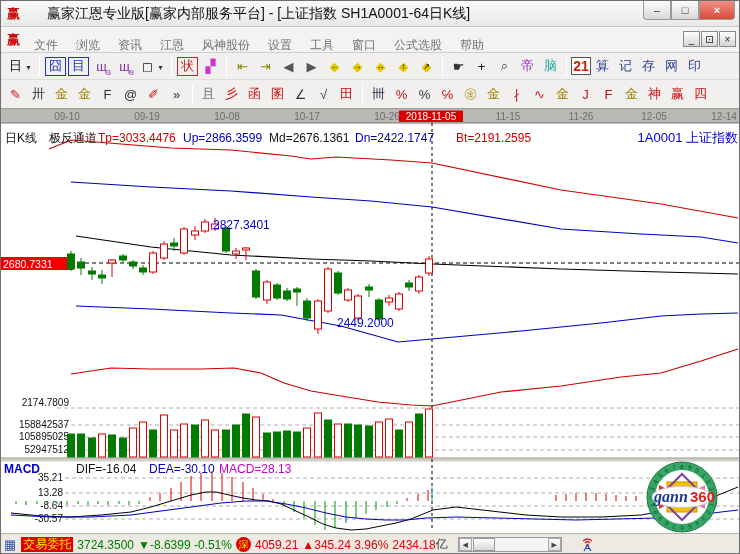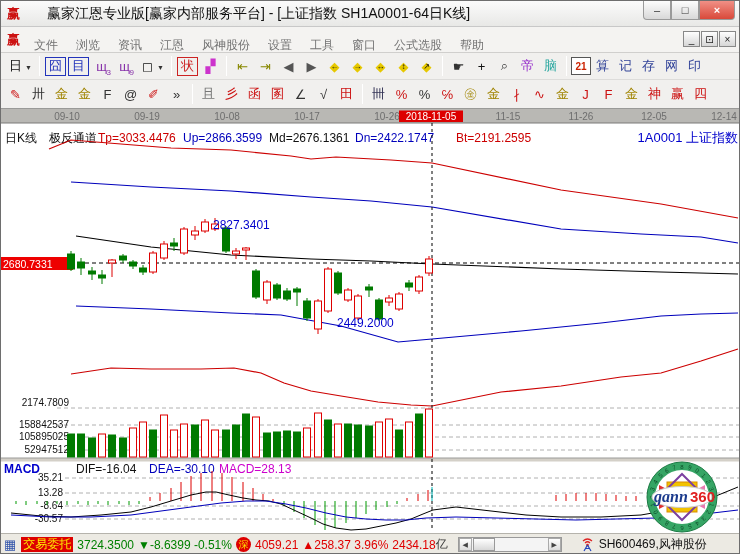--- a/index.html
+++ b/index.html
@@ -31,21 +31,21 @@
   .toolbar{position:absolute;left:0;width:740px;background:#f1f0ee;display:flex;
     align-items:center;padding:0 3px;}
   #tb1{top:52px;height:27px;border-bottom:1px solid #dddcda;}
   #tb2{top:79px;height:29px;border-bottom:1px solid #9a9a98;}
   .tbtn{width:23px;height:21px;display:flex;align-items:center;justify-content:center;
     font-size:13px;position:relative;cursor:default;border:1px solid transparent;}
   .tbtn.boxed{border:1px solid currentColor;height:19px;width:21px;margin:0 1px;}
   .tbtn .sub{position:absolute;right:1px;bottom:-1px;font-size:8px;}
   .tbtn .ov{position:absolute;font-size:8px;color:#111;left:50%;top:50%;transform:translate(-50%,-50%);}
   .tbtn .dd{position:absolute;right:-6px;top:7px;font-size:7px;color:#333;}
-  .tbtn.cal{border:1px solid #555;font-size:10px;font-weight:bold;width:20px;height:18px;color:#cc2200;background:#fff;}
+  .tbtn.cal{border:1px solid #555;font-size:14px;font-weight:bold;width:20px;height:18px;color:#cc2200;background:#fff;}
   .tsep{width:1px;height:20px;background:#b6b5b3;border-right:1px solid #fff;margin:0 4px;}
   .tbtn.wdd{margin-right:8px;}
   
   #chart{position:absolute;top:108px;left:0;background:#fff;}
   
   .statusbar{position:absolute;top:532px;left:0;width:740px;height:22px;background:#eceae3;
     border-top:1px solid #b5b3ac;display:flex;align-items:center;font-size:12px;padding:0 3px;gap:4px;white-space:nowrap;}
   .sgrid{color:#3355aa;font-size:13px;margin-right:1px;}
   .sbadge{background:#dd0000;color:#ffee00;font-size:12px;padding:0 2px;line-height:15px;}
   .sgreen{color:#008000;}
@@ -425,33 +425,32 @@
       <text x="689" y="393" fill="#e02020" font-size="15" text-anchor="start" font-family="&quot;Liberation Sans&quot;,&quot;DejaVu Sans&quot;,sans-serif" font-weight="bold">360</text>
     </svg>
 
   <div class="statusbar">
     <span class="sgrid">▦</span>
     <span class="sbadge">交易委托</span>
     <span class="sgreen">3724.3500</span>
     <span class="sgreen">▼-8.6399 -0.51%</span>
     <span class="szcircle">深</span>
     <span class="sred">4059.21</span>
-    <span class="sred">▲258.37 3.96%</span>
+    <span class="sred">▲345.24 3.96%</span>
     <span class="sred">2434.18</span>
     <span class="sunit" style="margin-left:-4px">亿</span>
     <div class="sscroll">
       <div class="sarrow">◀</div>
       <div class="sthumb"></div>
       <div style="flex:1"></div>
       <div class="sarrow">▶</div>
     </div>
     <span class="santenna">
       <svg width="15" height="15" viewBox="0 0 15 15">
         <path d="M3 4 Q7.5 0 12 4" stroke="#dd2222" fill="none" stroke-width="1.2"></path>
         <path d="M5 6 Q7.5 3.5 10 6" stroke="#dd2222" fill="none" stroke-width="1.2"></path>
         <circle cx="7.5" cy="8" r="1.3" fill="#dd2222"></circle>
         <path d="M7.5 8 L4 14 M7.5 8 L11 14 M5.8 11.5 L9.2 11.5" stroke="#2244bb" fill="none" stroke-width="1.2"></path>
       </svg>
     </span>
-    <span class="sstock">SH600469,风神股份</span>
   </div>
 
 </div>
 
 </body></html>

